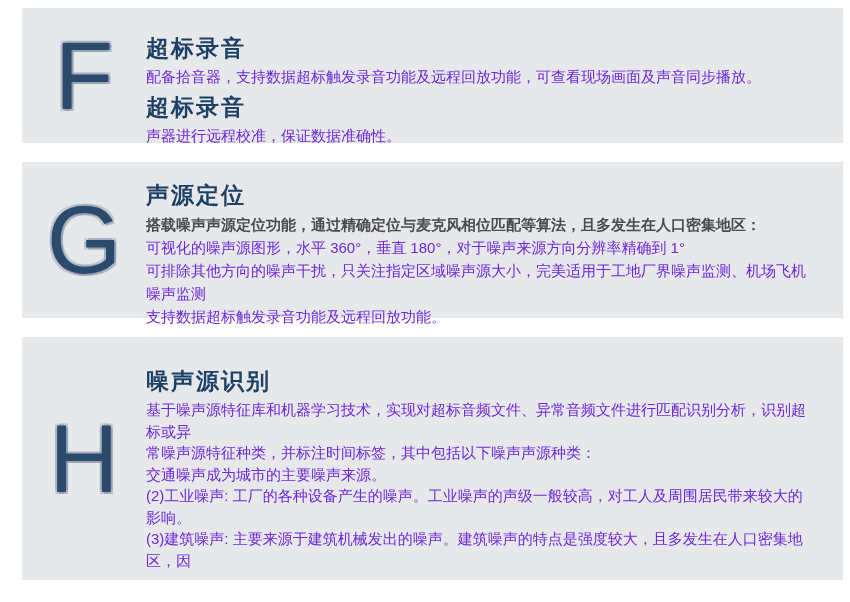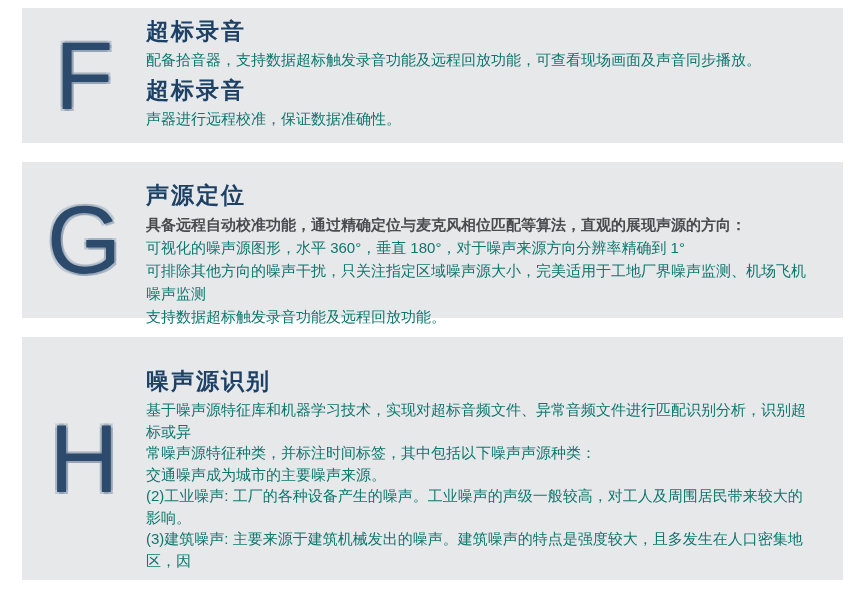--- a/index.html
+++ b/index.html
@@ -41,37 +41,37 @@
       2px 2px 0 rgba(100, 122, 150, 0.45),
       -2px 2px 0 rgba(100, 122, 150, 0.30),
       2px -2px 0 rgba(100, 122, 150, 0.30),
       -2px -2px 0 rgba(100, 122, 150, 0.25);
   }
   .content {
     flex: 1 1 auto;
     box-sizing: border-box;
     padding-right: 28px;
   }
-  .card-f .content { padding-top: 9px; }
+  .card-f .content { padding-top: 26px; }
   .card-g .content { padding-top: 19px; }
   .card-h .content { padding-top: 30px; }
   .heading {
     margin: 0;
     font-size: 23px;
     line-height: 29px;
     font-weight: 700;
     color: #1d4166;
     letter-spacing: 2px;
   }
   .heading.mt { margin-top: 5px; }
   .body-block { margin-top: 3px; }
   .line {
     font-size: 15px;
     line-height: 21.5px;
-    color: #0f766e;
+    color: #6d28d9;
   }
   .card-g .line { line-height: 23px; }
   .line.bold {
     font-weight: 700;
     color: #494b4f;
   }
 </style>
 </head>
 <body>
 
@@ -93,21 +93,21 @@
     </div>
   </section>
 
   <section class="card card-g">
     <div class="letter-col">
       <span class="letter">G</span>
     </div>
     <div class="content">
       <h2 class="heading">声源定位</h2>
       <div class="body-block">
-        <div class="line bold">具备远程自动校准功能，通过精确定位与麦克风相位匹配等算法，直观的展现声源的方向：</div>
+        <div class="line bold">搭载噪声声源定位功能，通过精确定位与麦克风相位匹配等算法，且多发生在人口密集地区：</div>
         <div class="line">可视化的噪声源图形，水平 360°，垂直 180°，对于噪声来源方向分辨率精确到 1°</div>
         <div class="line">可排除其他方向的噪声干扰，只关注指定区域噪声源大小，完美适用于工地厂界噪声监测、机场飞机噪声监测</div>
         <div class="line">支持数据超标触发录音功能及远程回放功能。</div>
       </div>
     </div>
   </section>
 
   <section class="card card-h">
     <div class="letter-col">
       <span class="letter">H</span>

